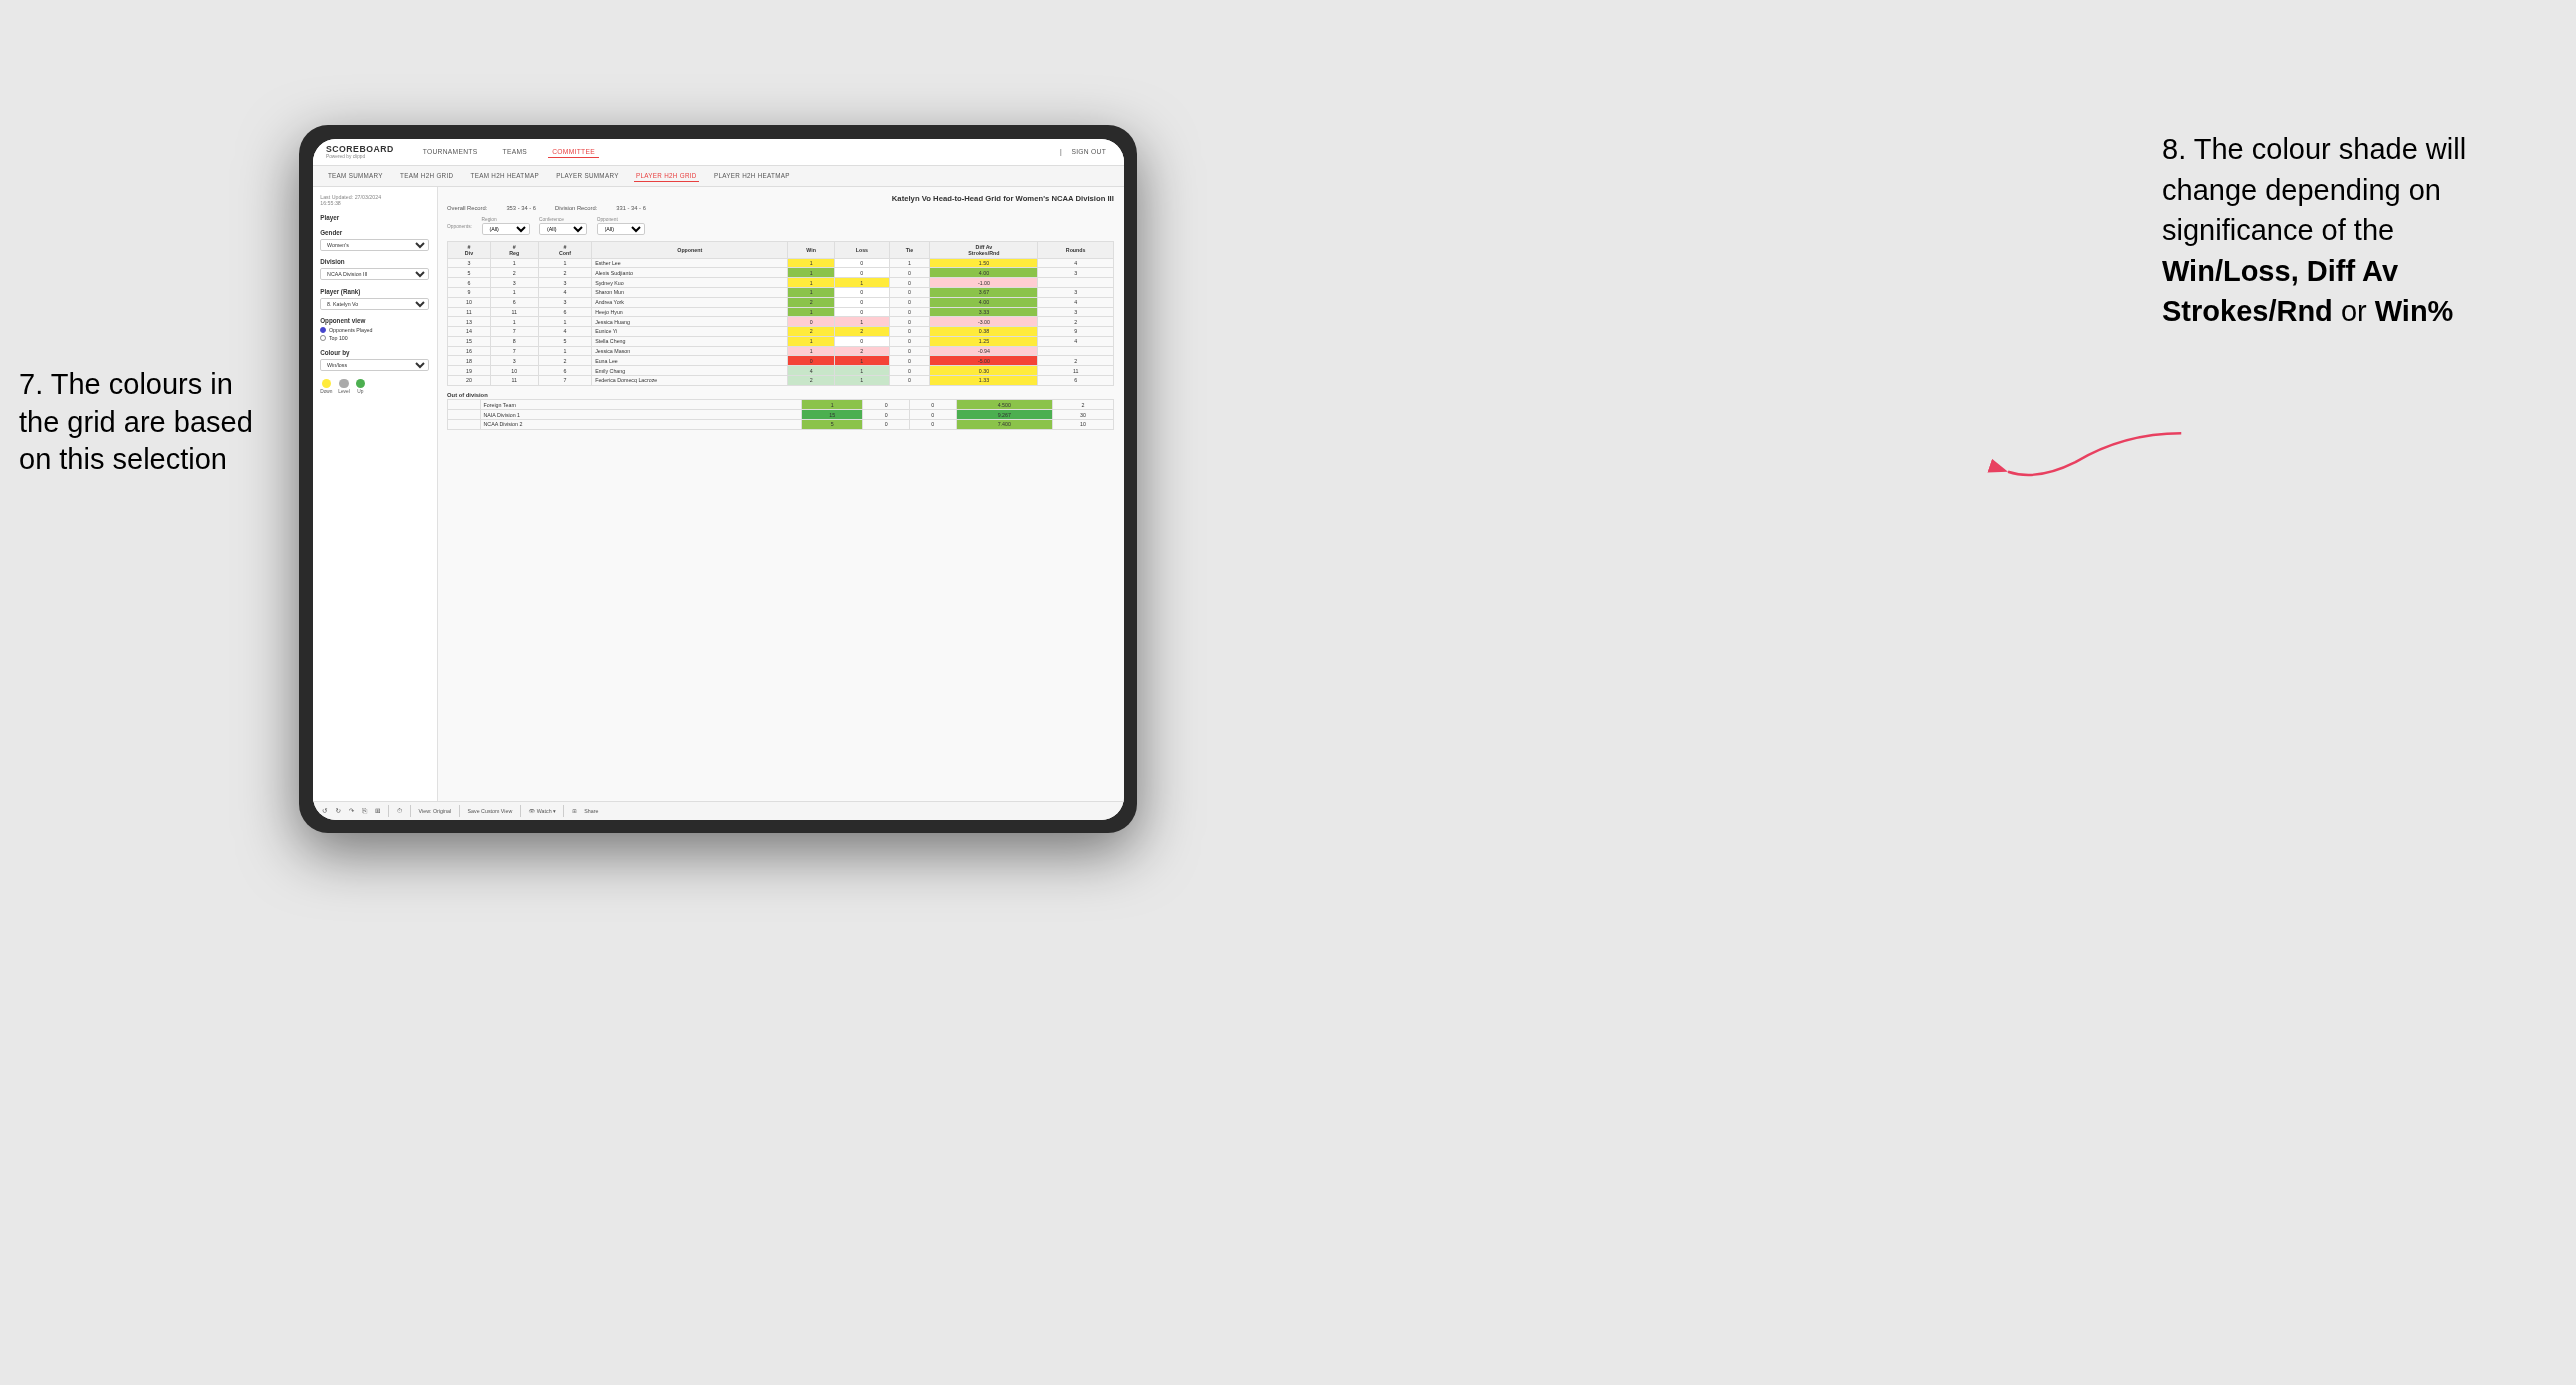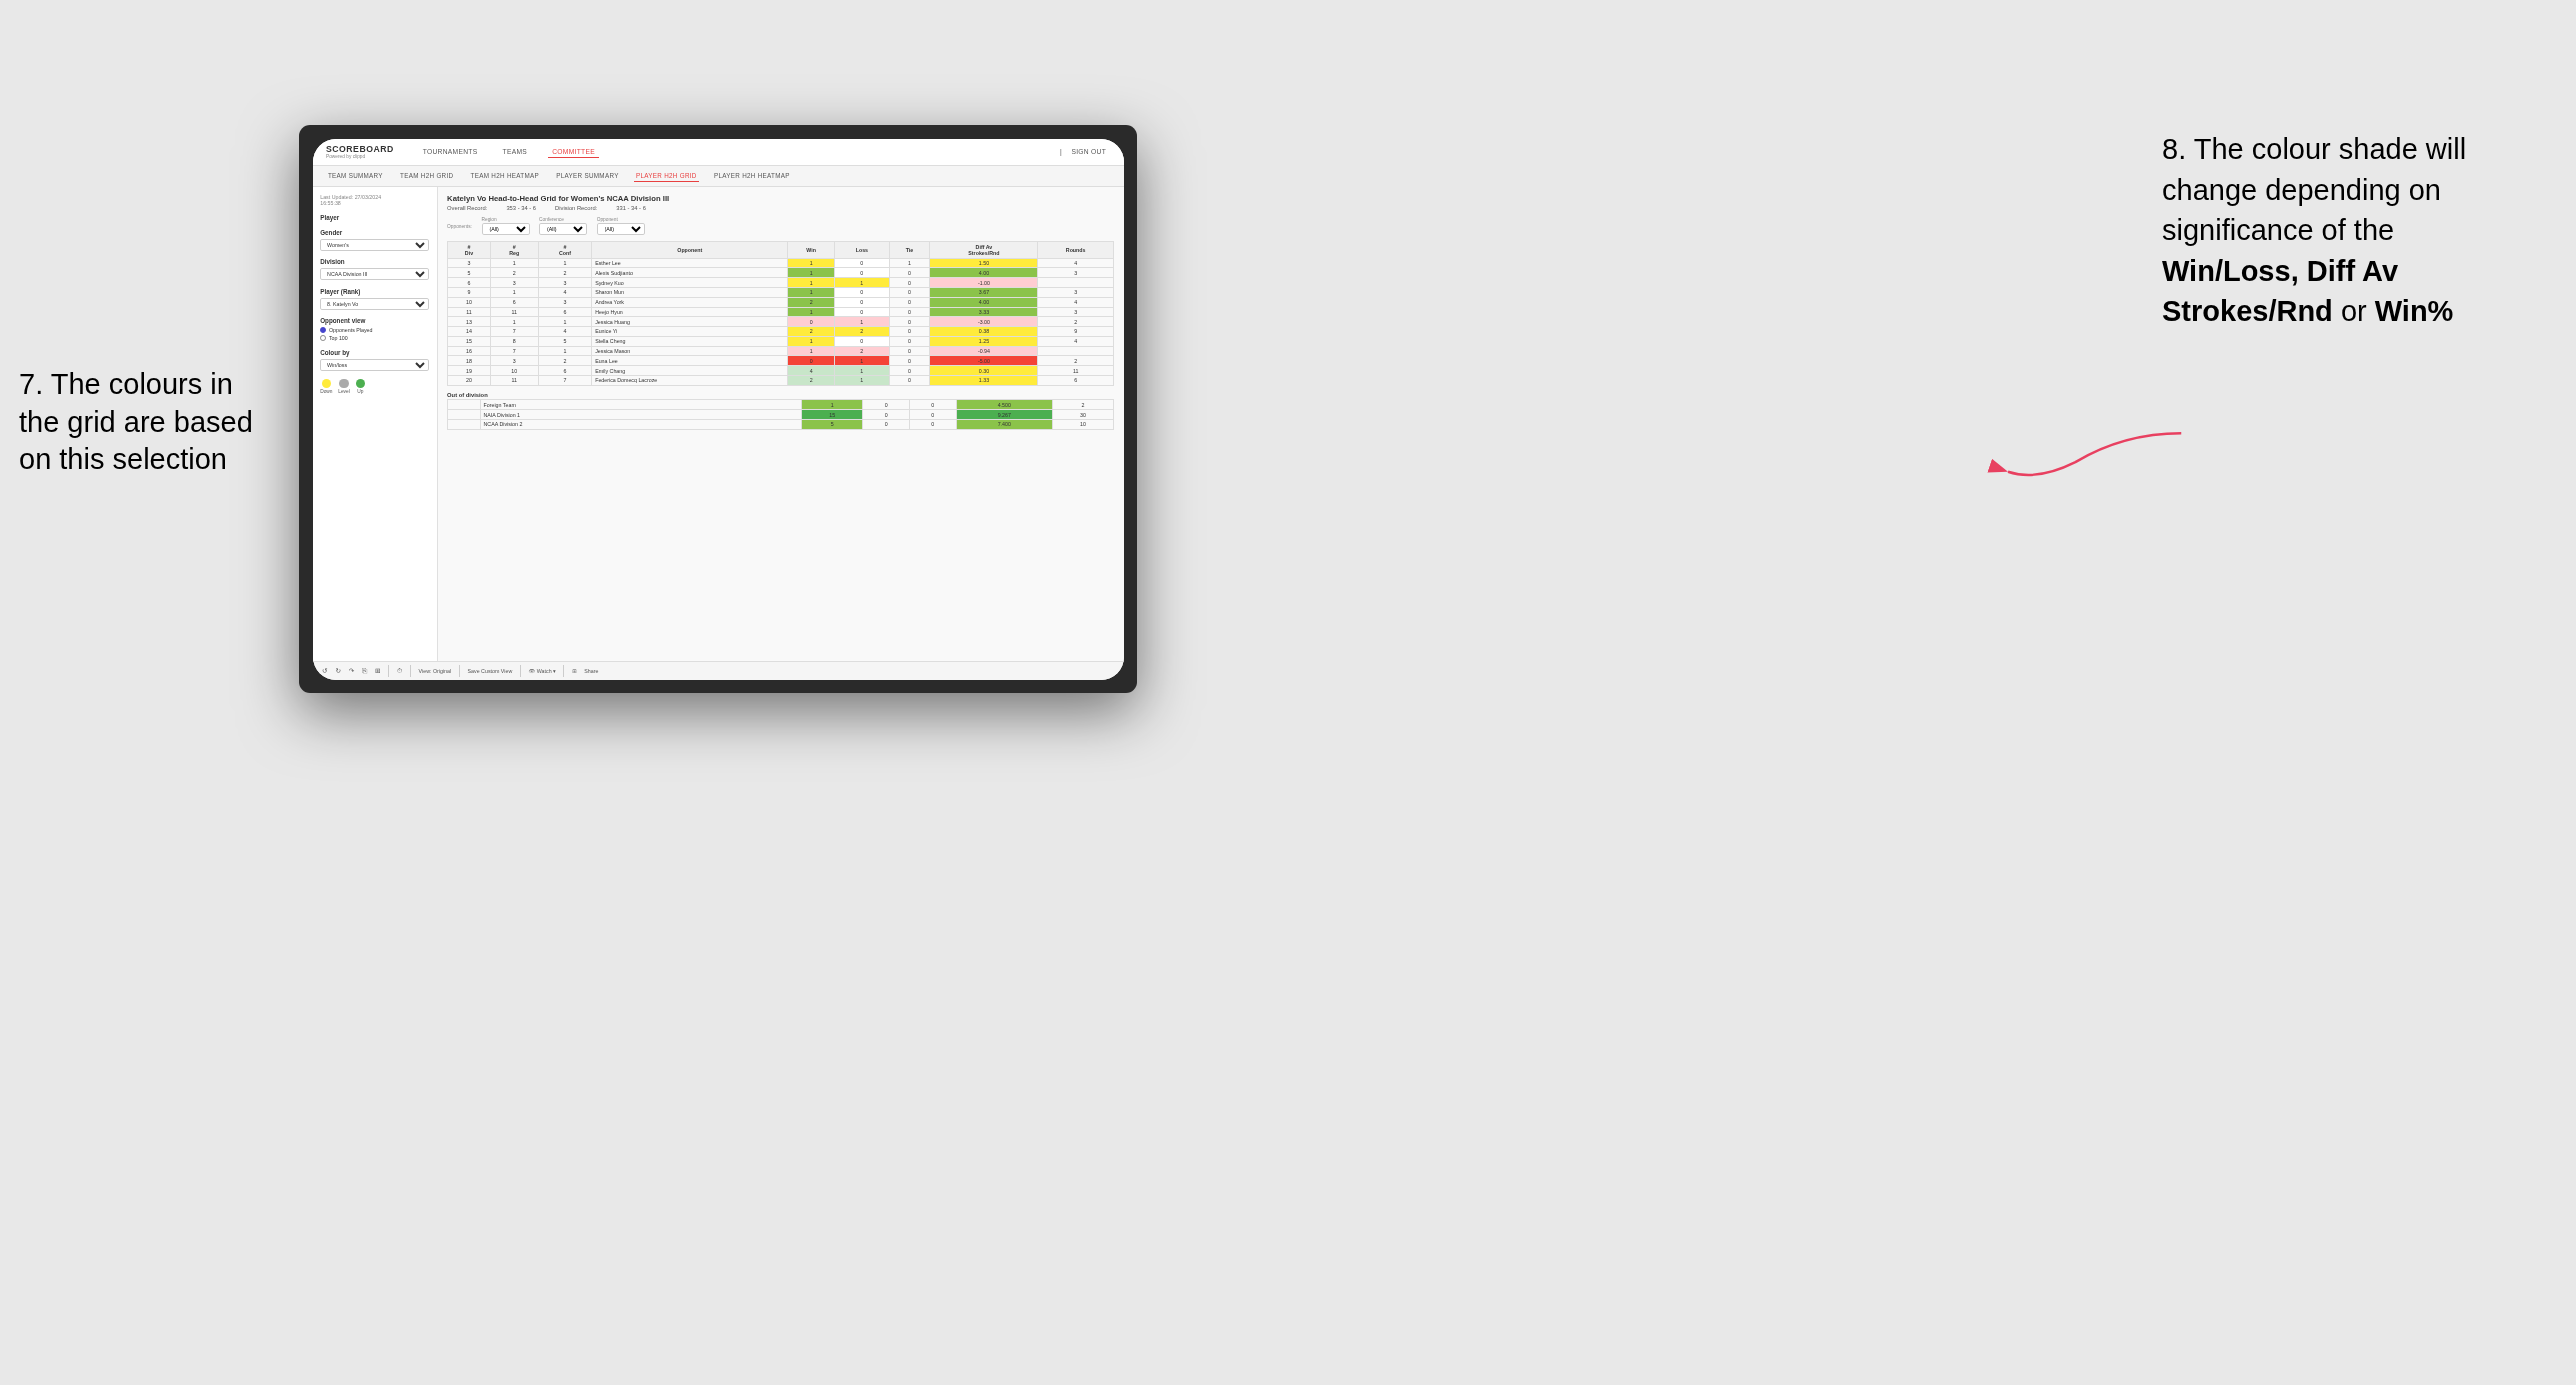--- a/index.html
+++ b/index.html
@@ -11,23 +11,23 @@
       position: relative;
       overflow: hidden;
     }
 
     
     .tablet-frame {
       position: absolute;
       left: 299px;
       top: 125px;
       width: 838px;
-      height: 568px;
+      height: 708px;
       background: #2a2a2a;
-      border-radius: 11px;
+      border-radius: 29px;
       box-shadow: 0 19px 58px rgba(0,0,0,0.5);
       padding: 13.5px;
     }
     .tablet-screen {
       width: 100%;
       height: 100%;
       background: #fff;
       border-radius: 23px;
       overflow: hidden;
       display: flex;
@@ -195,20 +195,21 @@
       flex: 1;
       padding: 7.7px 9.6px;
       overflow: auto;
       font-size: 5.8px;
     }
     .grid-title {
       font-size: 7.7px;
       font-weight: bold;
       color: #333;
       margin-bottom: 1.9px;
+      text-align: right;
     }
     .grid-records {
       display: flex;
       gap: 19px;
       font-size: 5.8px;
       color: #555;
       margin-bottom: 5.8px;
     }
     .filter-row {
       display: flex;

